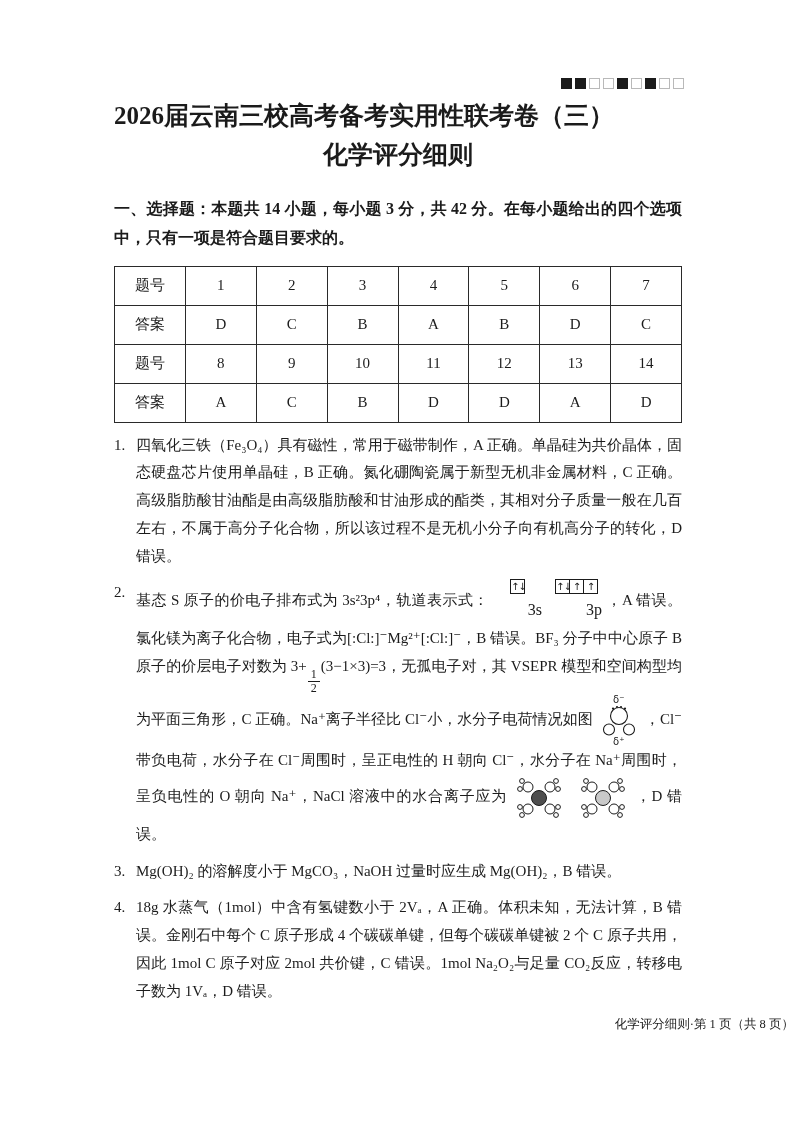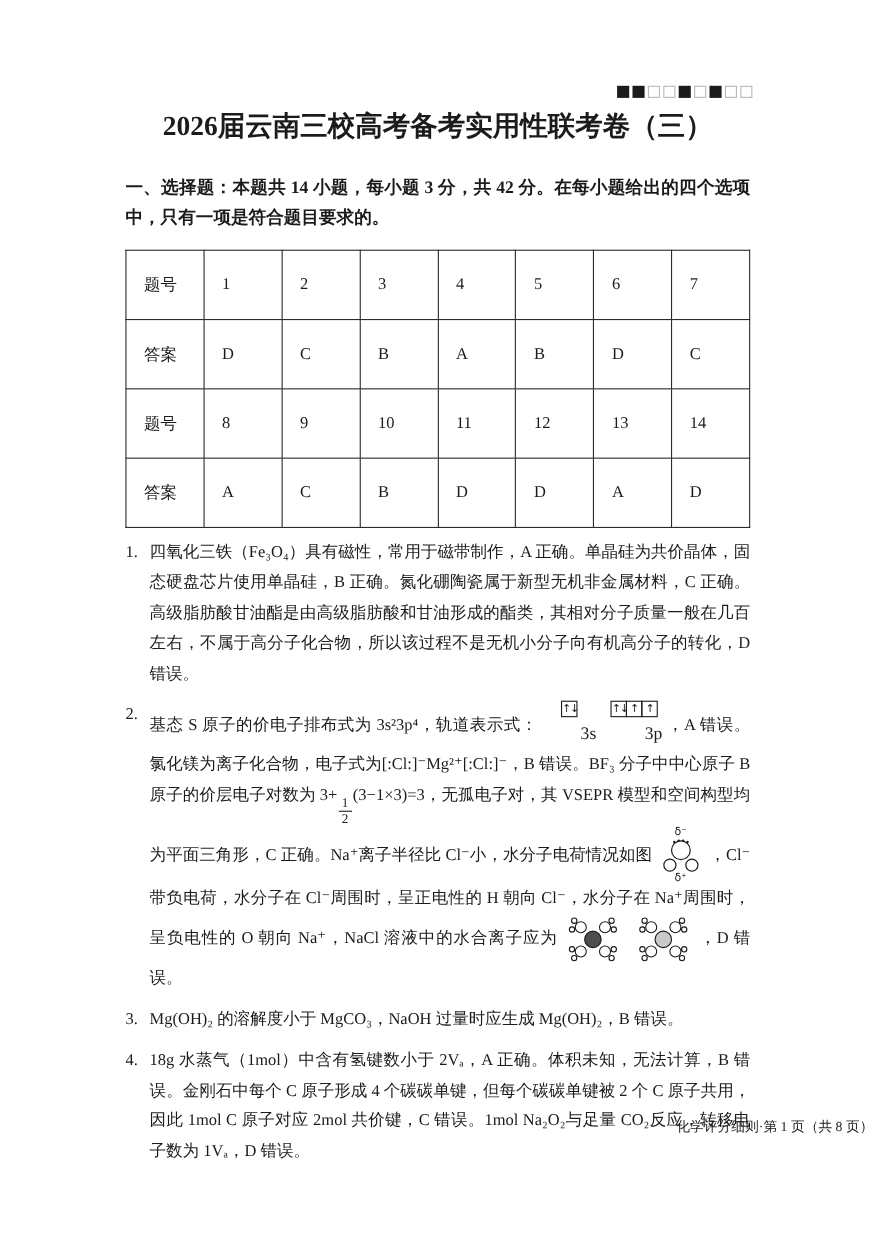--- a/index.html
+++ b/index.html
@@ -9,27 +9,27 @@
     padding:70px 112px 0 114px;
     font-family:"Liberation Serif","DejaVu Serif",serif;
     color:#1b1b1b;overflow:hidden;
   }
   
   .reg-marks{position:absolute;top:78px;right:110px;display:flex;gap:3px;}
   .mark{width:11px;height:11px;box-sizing:border-box;display:inline-block;}
   .mark.filled{background:#1b1b1b;}
   .mark.empty{background:#fff;border:1px solid #b9b9b9;}
 
-  .title{font-size:25px;line-height:1.3;text-align:center;font-weight:bold;margin:30px 0 0;}
+  .title{font-size:25px;line-height:1.3;text-align:left;font-weight:bold;margin:30px 0 0;}
   .subtitle{font-size:25px;line-height:1.3;text-align:center;font-weight:bold;margin:6px 0 0;}
 
   .intro{font-size:16px;font-weight:bold;line-height:1.8;text-align:justify;margin:24px 0 0;}
 
   table.answers{width:100%;border-collapse:collapse;margin-top:13px;table-layout:fixed;}
-  table.answers td{border:1px solid #2a2a2a;height:30px;font-size:15px;padding:16px;}
+  table.answers td{border:1px solid #2a2a2a;height:30px;text-align:center;font-size:15px;padding:4px;}
 
   .analysis-label{font-weight:bold;font-size:15.5px;margin:18px 0 0;}
 
   .item{display:flex;margin-top:9px;font-size:15px;}
   .item .num{flex:0 0 22px;line-height:1.85;}
   .item .body{flex:1;line-height:1.85;text-align:justify;}
 
   
   .frac{display:inline-flex;flex-direction:column;align-items:center;vertical-align:-7px;line-height:1.1;margin:0 1px;font-size:12px;}
   .frac .fn{border-bottom:1px solid #1b1b1b;padding:0 3px;}
@@ -62,20 +62,21 @@
       <span class="mark empty"></span>
       <span class="mark empty"></span>
       <span class="mark filled"></span>
       <span class="mark empty"></span>
       <span class="mark filled"></span>
       <span class="mark empty"></span>
       <span class="mark empty"></span>
     </div>
 
   <h1 class="title">2026届云南三校高考备考实用性联考卷（三）</h1>
+  <h2 class="subtitle">化学评分细则</h2>
 
   <p class="intro">一、选择题：本题共 14 小题，每小题 3 分，共 42 分。在每小题给出的四个选项中，只有一项是符合题目要求的。</p>
 
   <table class="answers">
     <tbody>
       <tr>
         <td>题号</td>
         <td>1</td>
         <td>2</td>
         <td>3</td>

